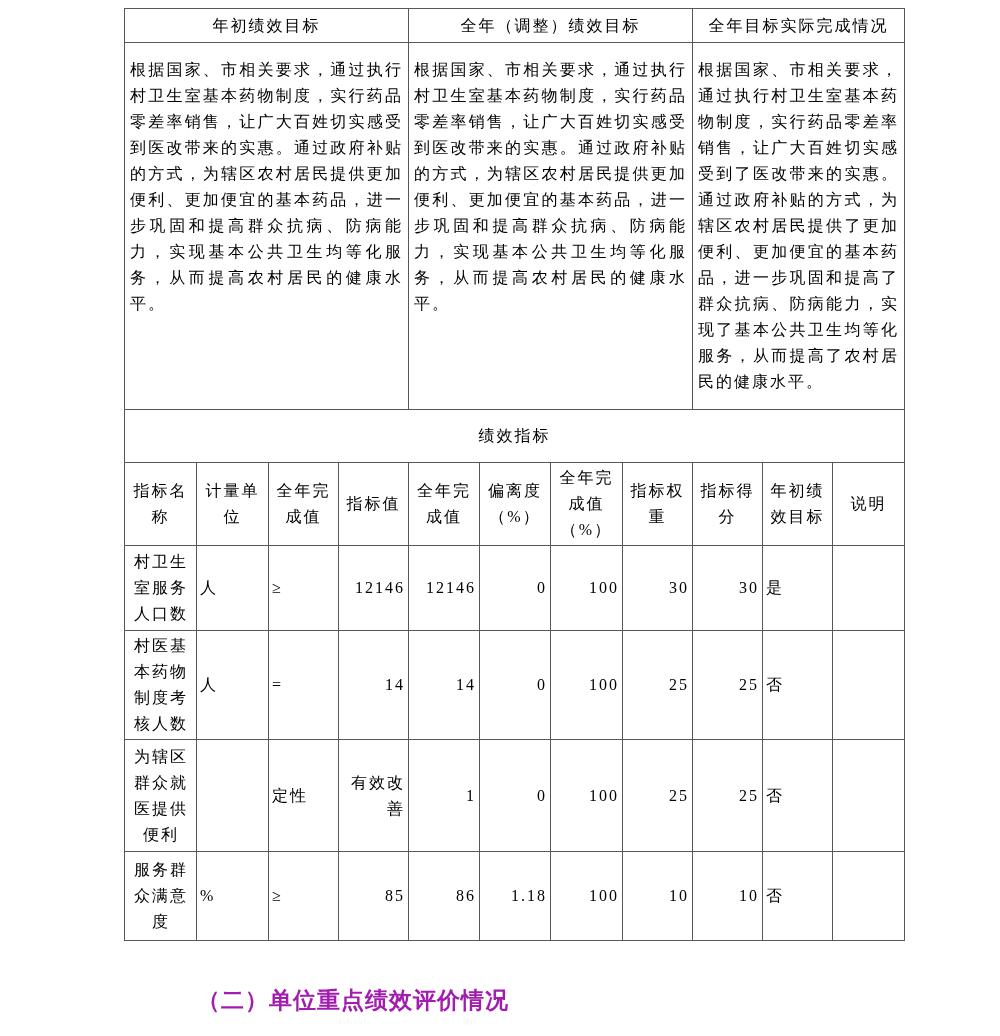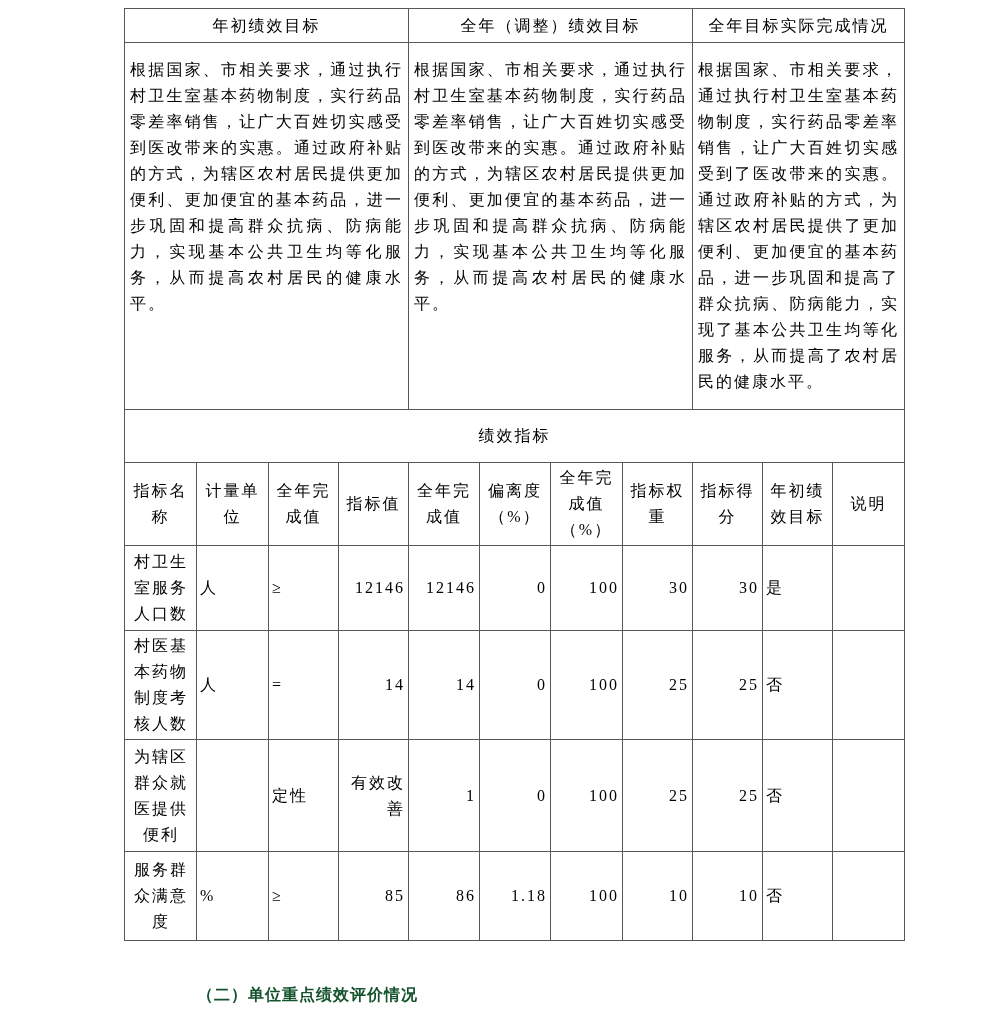--- a/index.html
+++ b/index.html
@@ -46,25 +46,25 @@
   }
   
   .c-name  { text-align: center;  vertical-align: middle; line-height: 26px; padding: 1px 3px 1px 4px; }
   .c-left  { text-align: left;  vertical-align: middle; line-height: 26px; padding: 1px 2px 1px 3px; }
   .c-num   { text-align: right; vertical-align: middle; line-height: 26px; padding: 1px 3px; }
   .c-empty { padding: 1px 2px; }
   .section-heading {
     position: absolute;
     left: 197px;
     top: 985px;
-    font-size: 16px;
+    font-size: 23px;
     font-weight: bold;
     letter-spacing: 1px;
     font-family: "Liberation Serif", "DejaVu Serif", serif;
-    color: #14532d;
+    color: #a21caf;
   }
 </style>
 </head>
 <body>
 
 <div class="page">
 
   <table class="report">
     <colgroup>
         <col style="width: 72px;">

